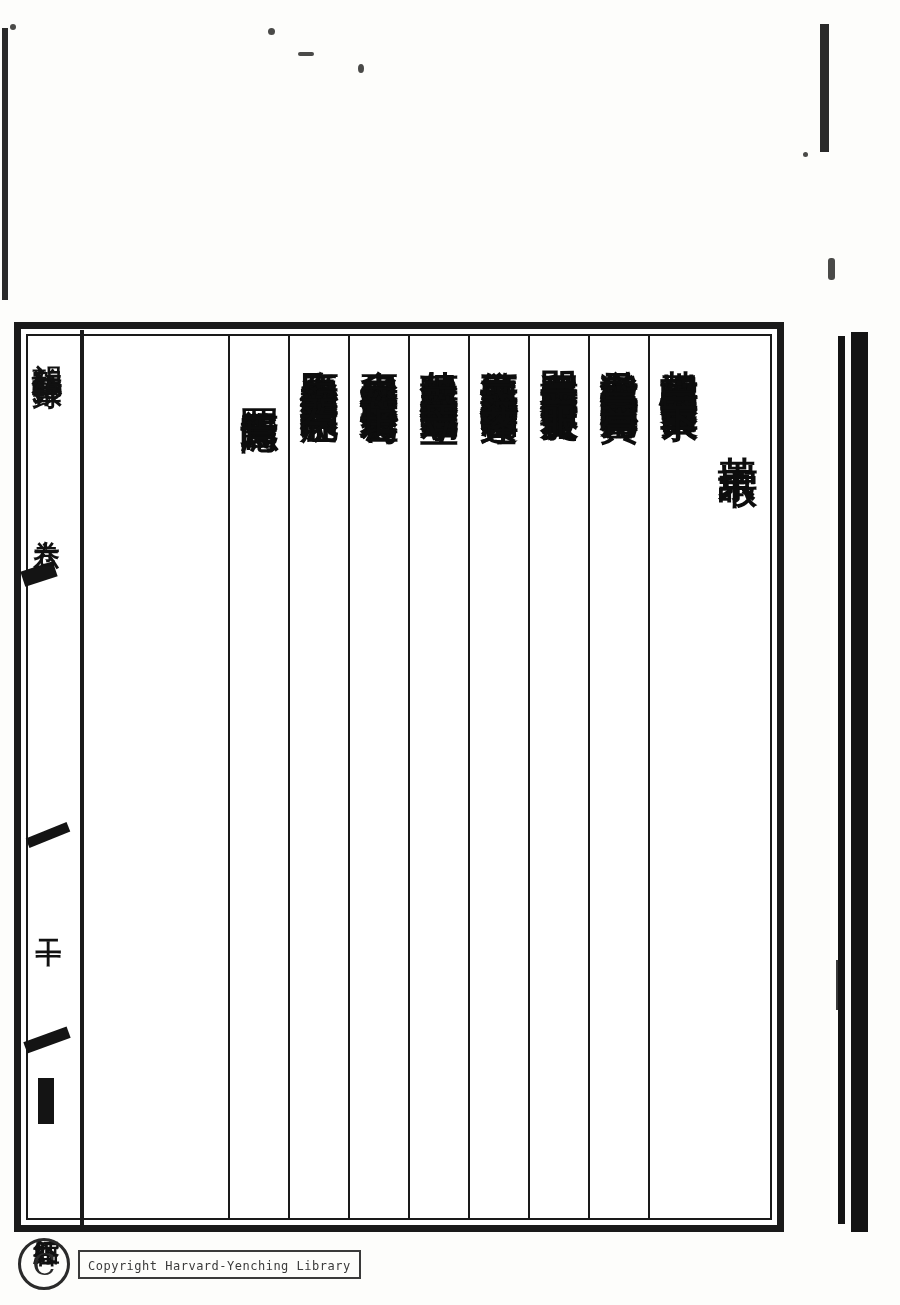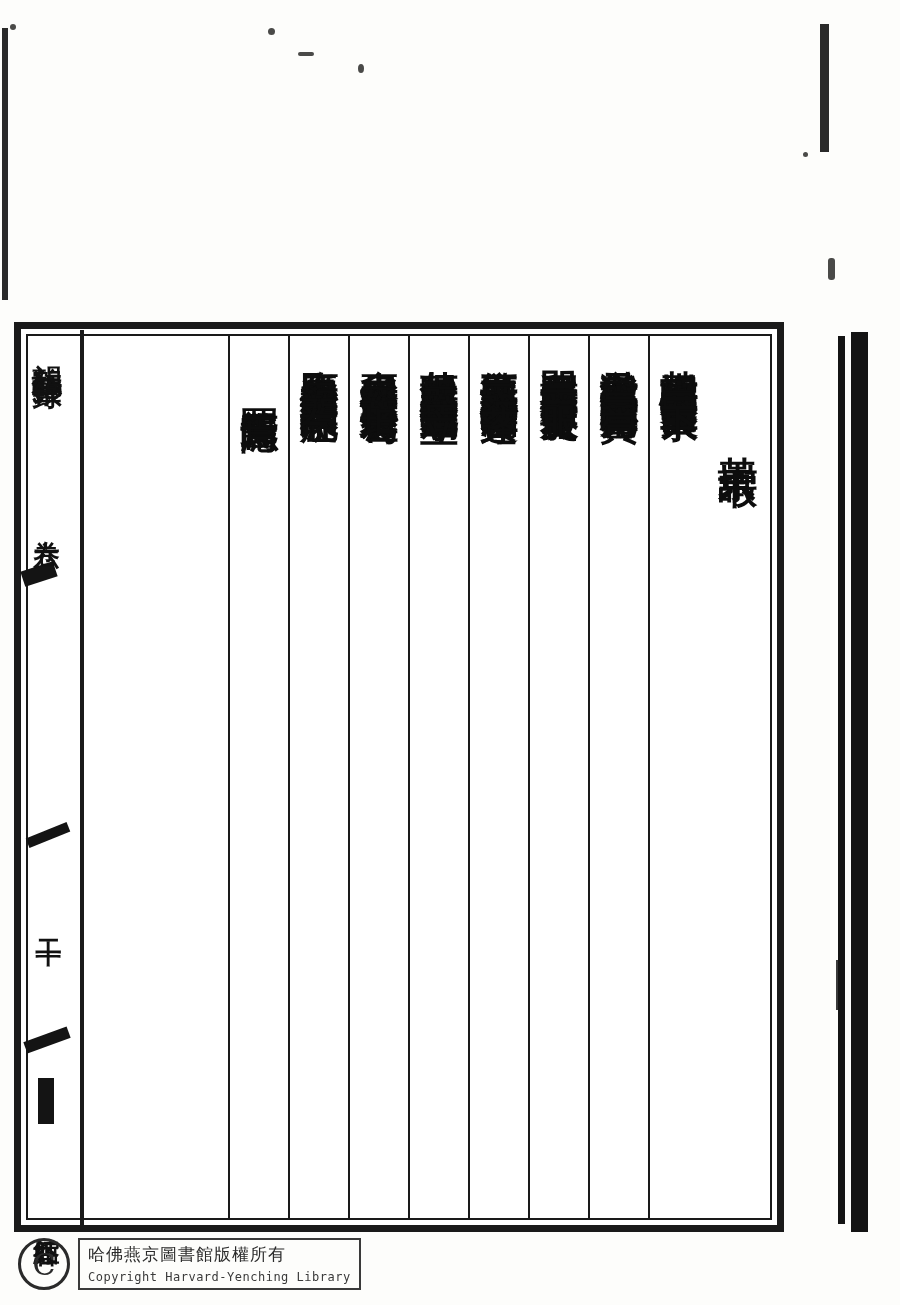--- a/index.html
+++ b/index.html
@@ -266,18 +266,17 @@
       <div class="txt">腹願天速變作男兒庠得詩驚歎詳問本末旋乞</div>
     </div>
     <div class="col indent">
       <div class="txt">罷歸舊隱焉</div>
     </div>
   </div>
 
   <div id="stamp">
     <div class="seal">C</div>
     <div class="seal-box">
-      <div class="cn">哈佛燕京圖書館版權所有</div>
       <div class="en">Copyright Harvard-Yenching Library</div>
     </div>
   </div>
 
 </div>
 
 </body></html>

